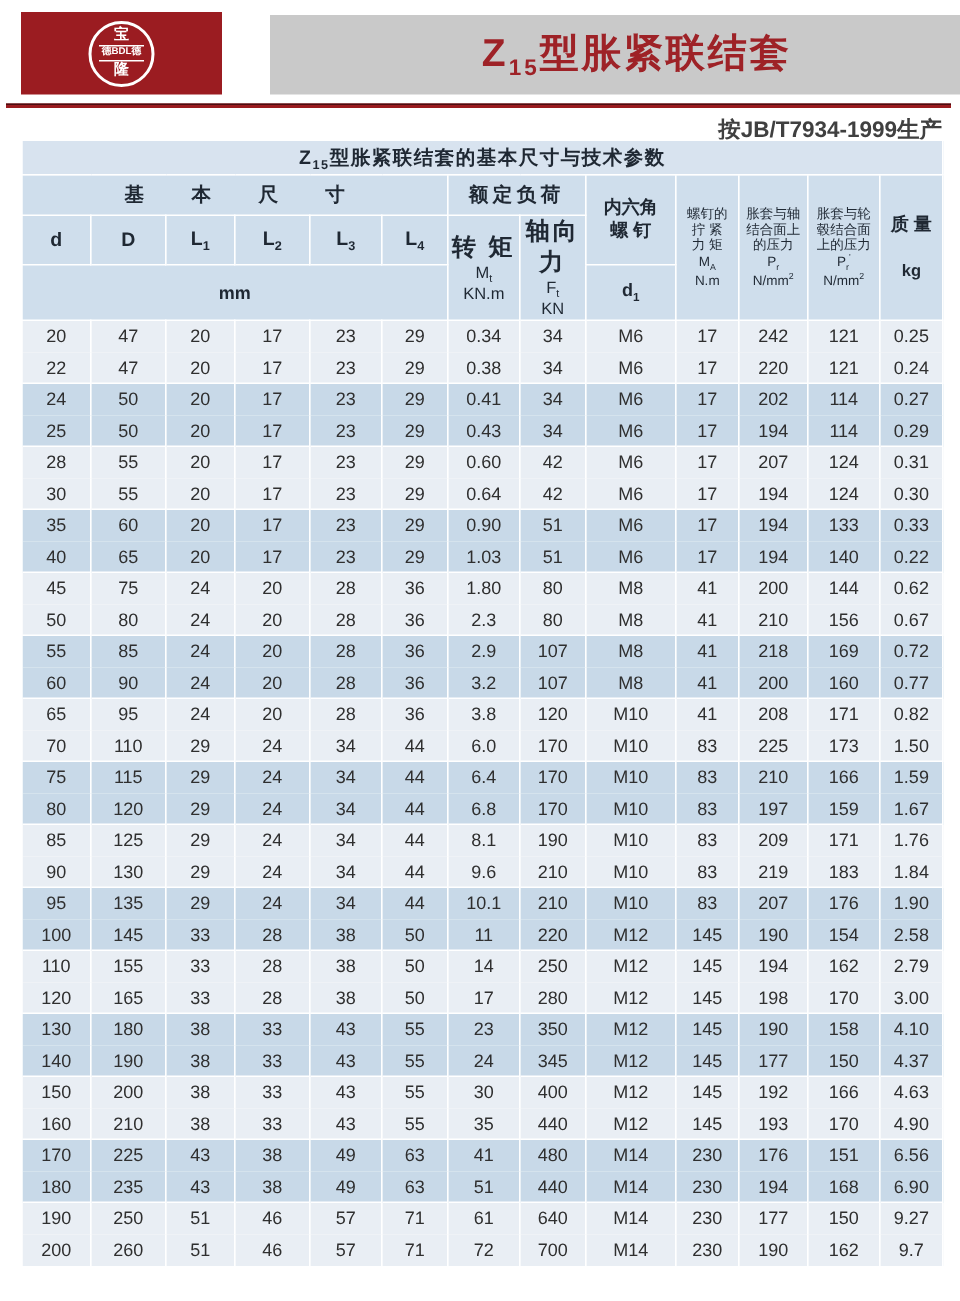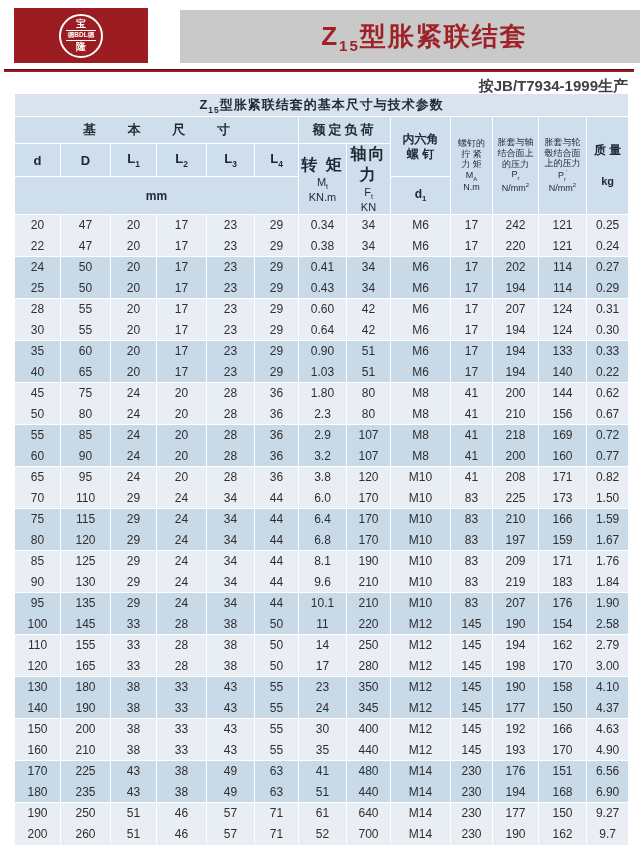--- a/index.html
+++ b/index.html
@@ -613,21 +613,21 @@
         <td>150</td>
         <td>9.27</td>
       </tr>
       <tr class="row-light">
         <td>200</td>
         <td>260</td>
         <td>51</td>
         <td>46</td>
         <td>57</td>
         <td>71</td>
-        <td>52</td>
+        <td>72</td>
         <td>700</td>
         <td>M14</td>
         <td>230</td>
         <td>190</td>
         <td>162</td>
         <td>9.7</td>
       </tr>
     </tbody>
 </table>
 

